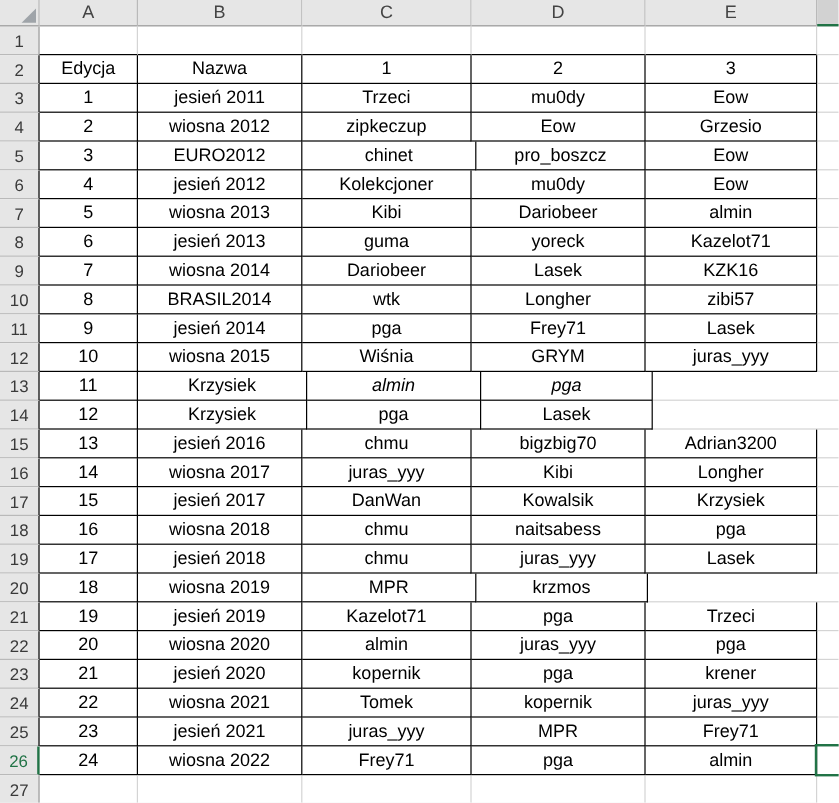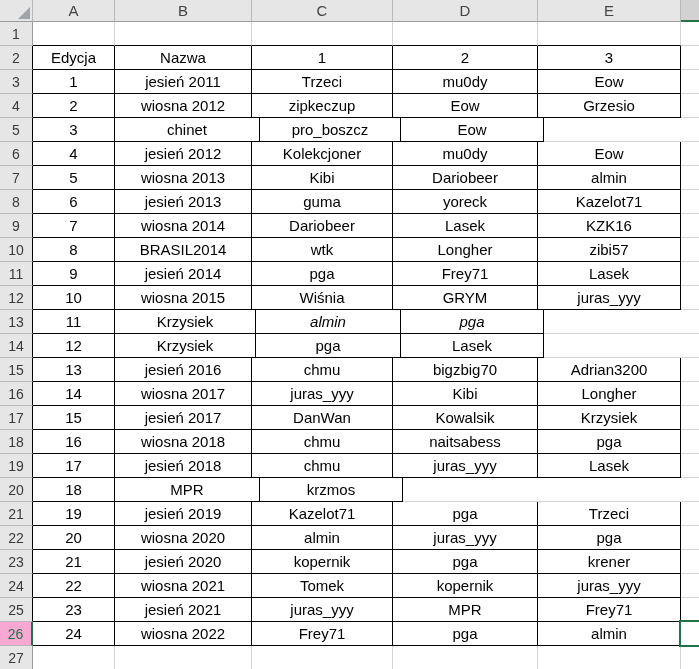--- a/index.html
+++ b/index.html
@@ -45,21 +45,21 @@
   .rowhead{
     width:33px;height:24px;box-sizing:border-box;flex:none;
     background:#e6e6e6;
     border-right:1px solid #9b9b9b;
     border-bottom:1px solid #b9b9b9;
     color:#3a3a3a;font-size:14px;
     display:flex;align-items:center;justify-content:center;
   }
   .rowhead.tbl{border-right-color:#000;}
   .rowhead.selhead{
-    background:#f9a8d4;color:#217346;
+    background:#e5e5e5;color:#217346;
     border-right:2px solid #217346;
   }
   .cell{
     height:24px;box-sizing:border-box;flex:none;
     font-size:15px;color:#000;
     display:flex;align-items:center;justify-content:center;
     white-space:nowrap;overflow:hidden;
   }
   .c0{width:82px}.c1{width:137px}.c2{width:141px}.c3{width:145px}.c4{width:143px}
   .cell.cF{flex:1;}
@@ -127,20 +127,21 @@
         <div class="cell c0 boxed">2</div>
         <div class="cell c1 boxed">wiosna 2012</div>
         <div class="cell c2 boxed">zipkeczup</div>
         <div class="cell c3 boxed">Eow</div>
         <div class="cell c4 boxed">Grzesio</div>
         <div class="cell cF fcell"></div>
       </div>
       <div class="row">
         <div class="rowhead tbl">5</div>
         <div class="cell c0 boxed">3</div>
+        <div class="cell c1 boxed">EURO2012</div>
         <div class="cell c3 boxed">chinet</div>
         <div class="cell c2 boxed">pro_boszcz</div>
         <div class="cell c4 boxed">Eow</div>
         <div class="cell cF fcell"></div>
       </div>
       <div class="row">
         <div class="rowhead tbl">6</div>
         <div class="cell c0 boxed">4</div>
         <div class="cell c1 boxed">jesień 2012</div>
         <div class="cell c2 boxed">Kolekcjoner</div>
@@ -259,20 +260,21 @@
         <div class="cell c0 boxed">17</div>
         <div class="cell c1 boxed">jesień 2018</div>
         <div class="cell c2 boxed">chmu</div>
         <div class="cell c3 boxed">juras_yyy</div>
         <div class="cell c4 boxed">Lasek</div>
         <div class="cell cF fcell"></div>
       </div>
       <div class="row">
         <div class="rowhead tbl">20</div>
         <div class="cell c0 boxed">18</div>
+        <div class="cell c1 boxed">wiosna 2019</div>
         <div class="cell c3 boxed">MPR</div>
         <div class="cell c4 boxed">krzmos</div>
         <div class="cell cF fcell"></div>
       </div>
       <div class="row">
         <div class="rowhead tbl">21</div>
         <div class="cell c0 boxed">19</div>
         <div class="cell c1 boxed">jesień 2019</div>
         <div class="cell c2 boxed">Kazelot71</div>
         <div class="cell c3 boxed">pga</div>

